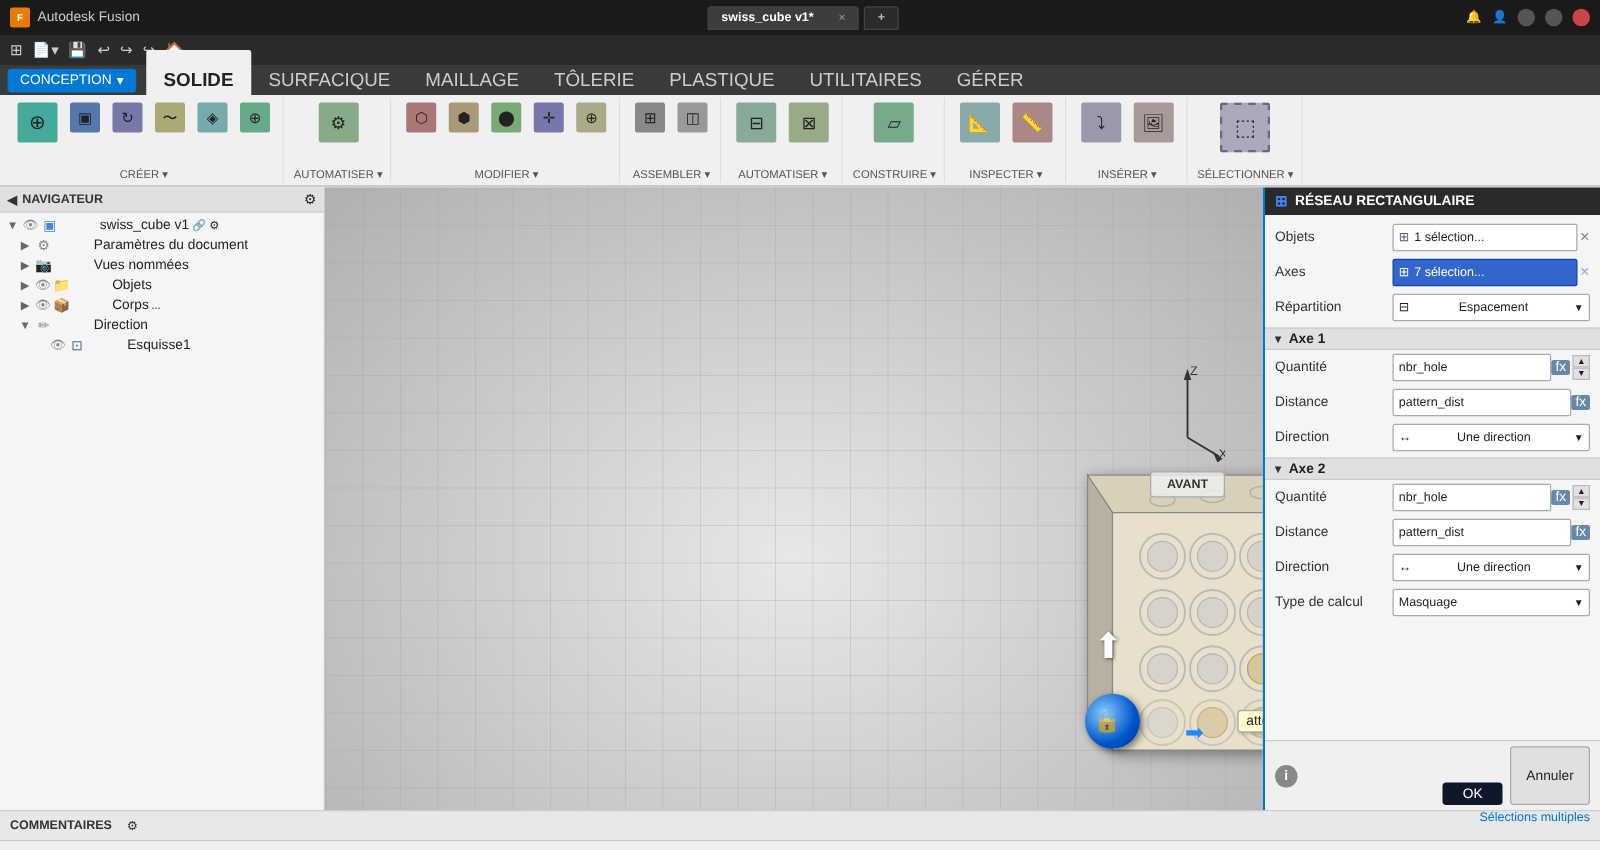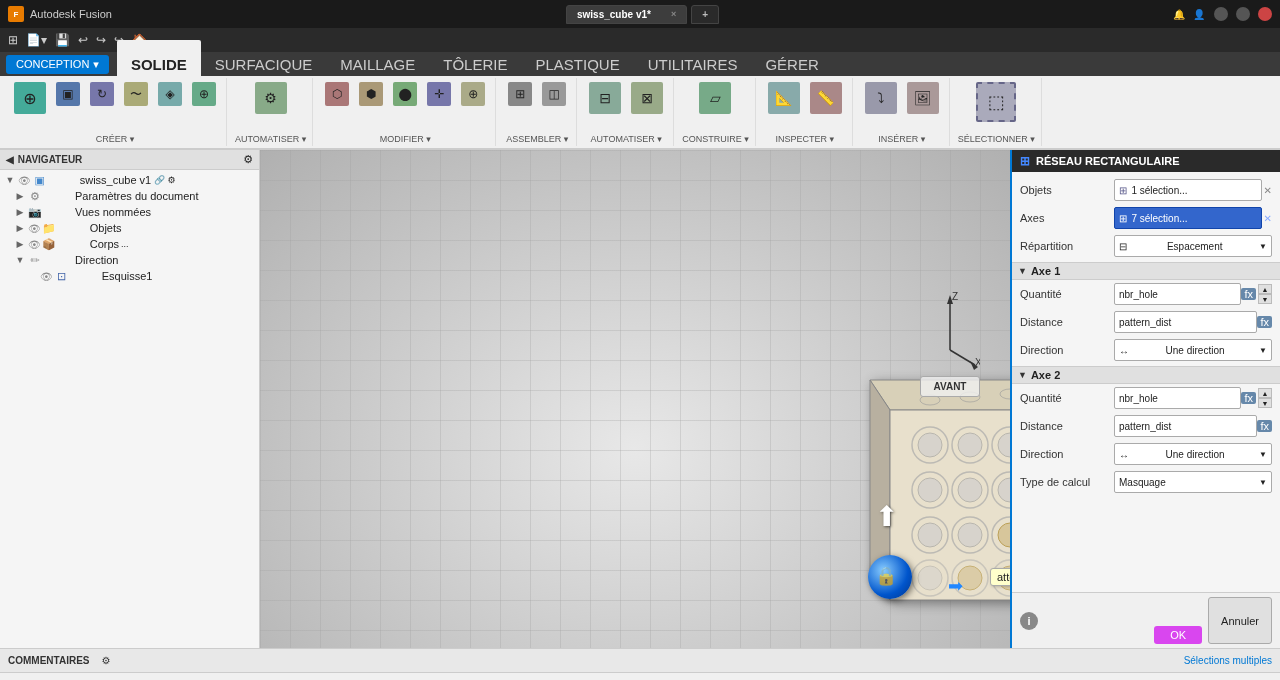--- a/index.html
+++ b/index.html
@@ -104,21 +104,21 @@
     #bottom-toolbar {
       display: flex; align-items: center; justify-content: space-between;
       background: #f0f0f0; border-top: 1px solid #ccc; height: 28px; padding: 0 8px;
     }
     #bt-left { display: flex; align-items: center; gap: 4px; font-size: 10px; color: #333; }
     #bt-center { display: flex; align-items: center; gap: 6px; }
     .bt-icon { width: 20px; height: 20px; display: flex; align-items: center; justify-content: center; cursor: pointer; border-radius: 2px; font-size: 12px; color: #444; }
 
     
     #comments-bar {
-      display: flex; align-items: center; justify-content: space-between;
+      display: flex; justify-content: space-between;
       background: #e8e8e8; border-top: 1px solid #ccc; height: 24px; padding: 0 8px;
     }
 
     
     #right-panel {
       width: 270px; background: #f5f5f5; border-left: 2px solid #0078d4;
       display: flex; flex-direction: column; font-size: 11px;
     }
     #rp-header {
       display: flex; align-items: center; gap: 6px;
@@ -152,21 +152,21 @@
     }
     .rp-section-triangle { font-size: 9px; color: #333; }
     .rp-fx { background: #6688aa; color: white; border-radius: 2px; padding: 0 3px; font-size: 11px; margin-left: auto; }
     .rp-stepper { display: flex; flex-direction: column; margin-left: 2px; }
     .rp-step-btn { width: 14px; height: 10px; background: #e0e0e0; border: 1px solid #bbb; font-size: 7px; display: flex; align-items: center; justify-content: center; cursor: pointer; line-height: 1; }
     #rp-footer {
       display: flex; align-items: center; justify-content: space-between;
       padding: 4px 8px; border-top: 1px solid #ccc; background: #f0f0f0;
     }
     .rp-info-btn { width: 18px; height: 18px; border-radius: 50%; background: #888; color: white; font-size: 11px; display: flex; align-items: center; justify-content: center; cursor: pointer; font-weight: bold; }
-    .rp-ok-btn { background: #d946ef; color: white; border: none; border-radius: 3px; padding: 3px 16px; font-size: 11px; cursor: pointer; margin-top: 29px; }
+    .rp-ok-btn { background: #0f172a; color: white; border: none; border-radius: 3px; padding: 3px 16px; font-size: 11px; cursor: pointer; margin-top: 29px; }
     .rp-cancel-btn { background: #e0e0e0; color: #222; border: 1px solid #aaa; border-radius: 3px; padding: 3px 12px; font-size: 11px; cursor: pointer; }
     .rp-footer-btns { display: flex; gap: 6px; }
 
     
     #up-arrow {
       position: absolute; left: 615px; top: 350px;
       font-size: 28px; color: white; text-shadow: 1px 1px 3px rgba(0,0,0,0.6);
       pointer-events: none;
     }
   </style>

